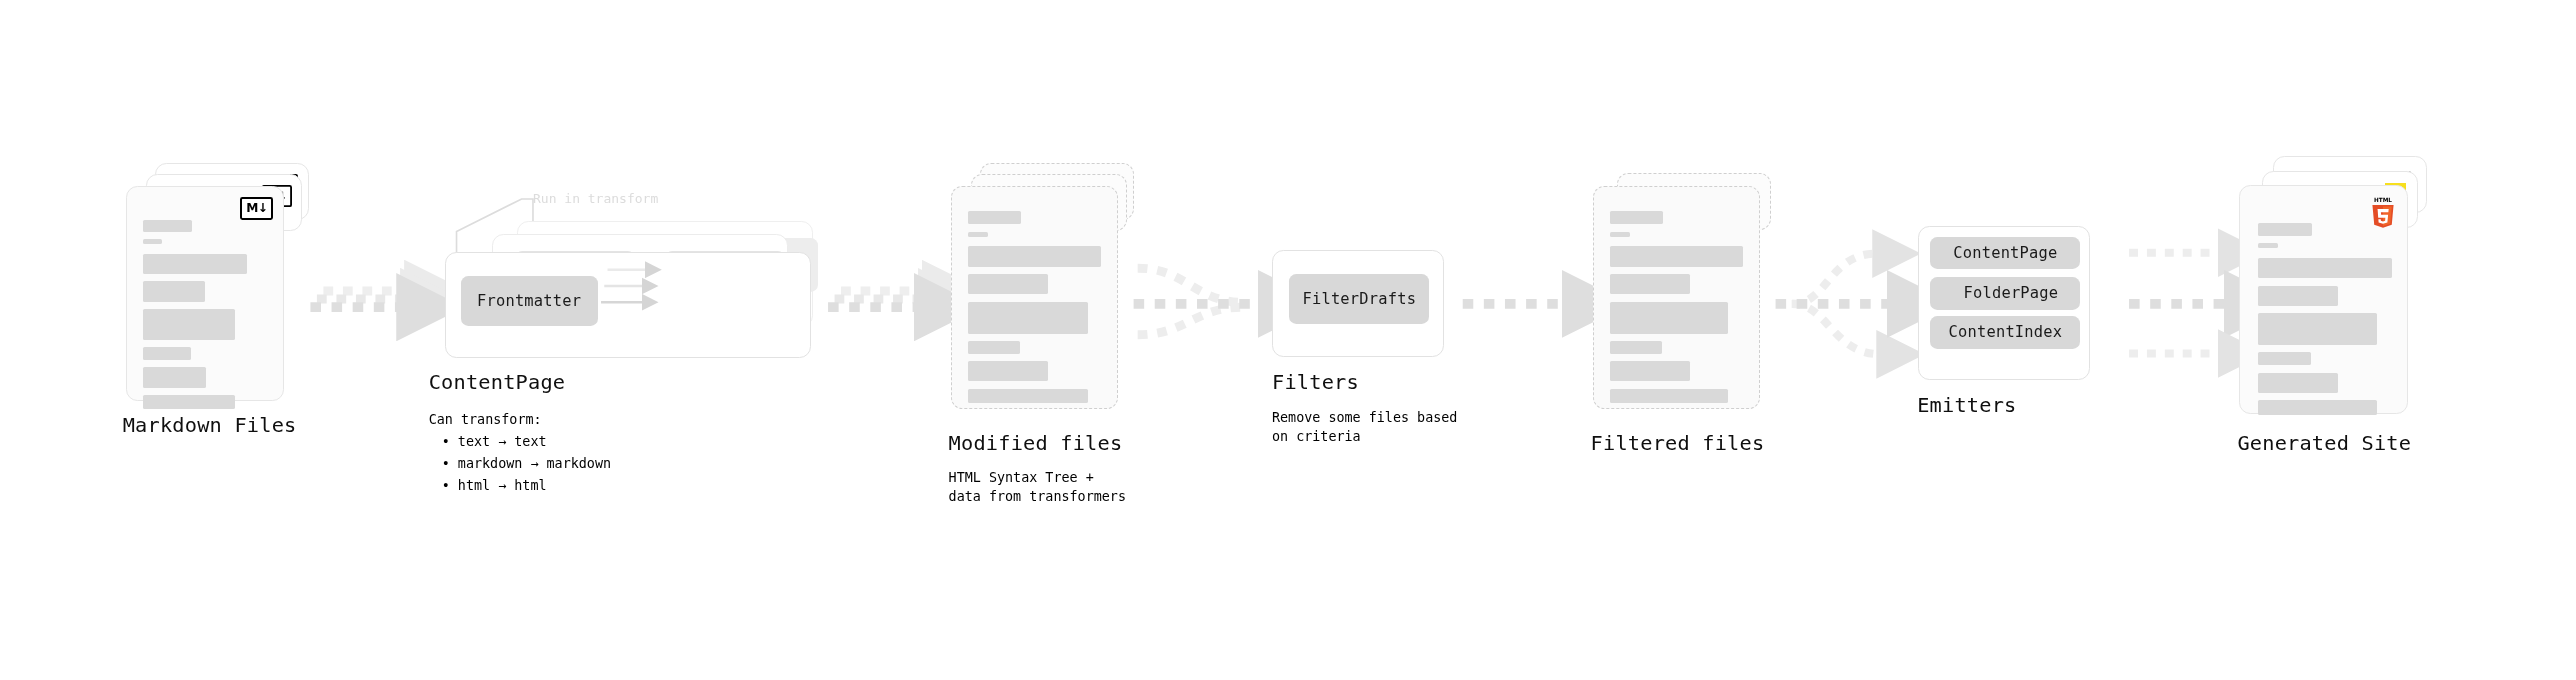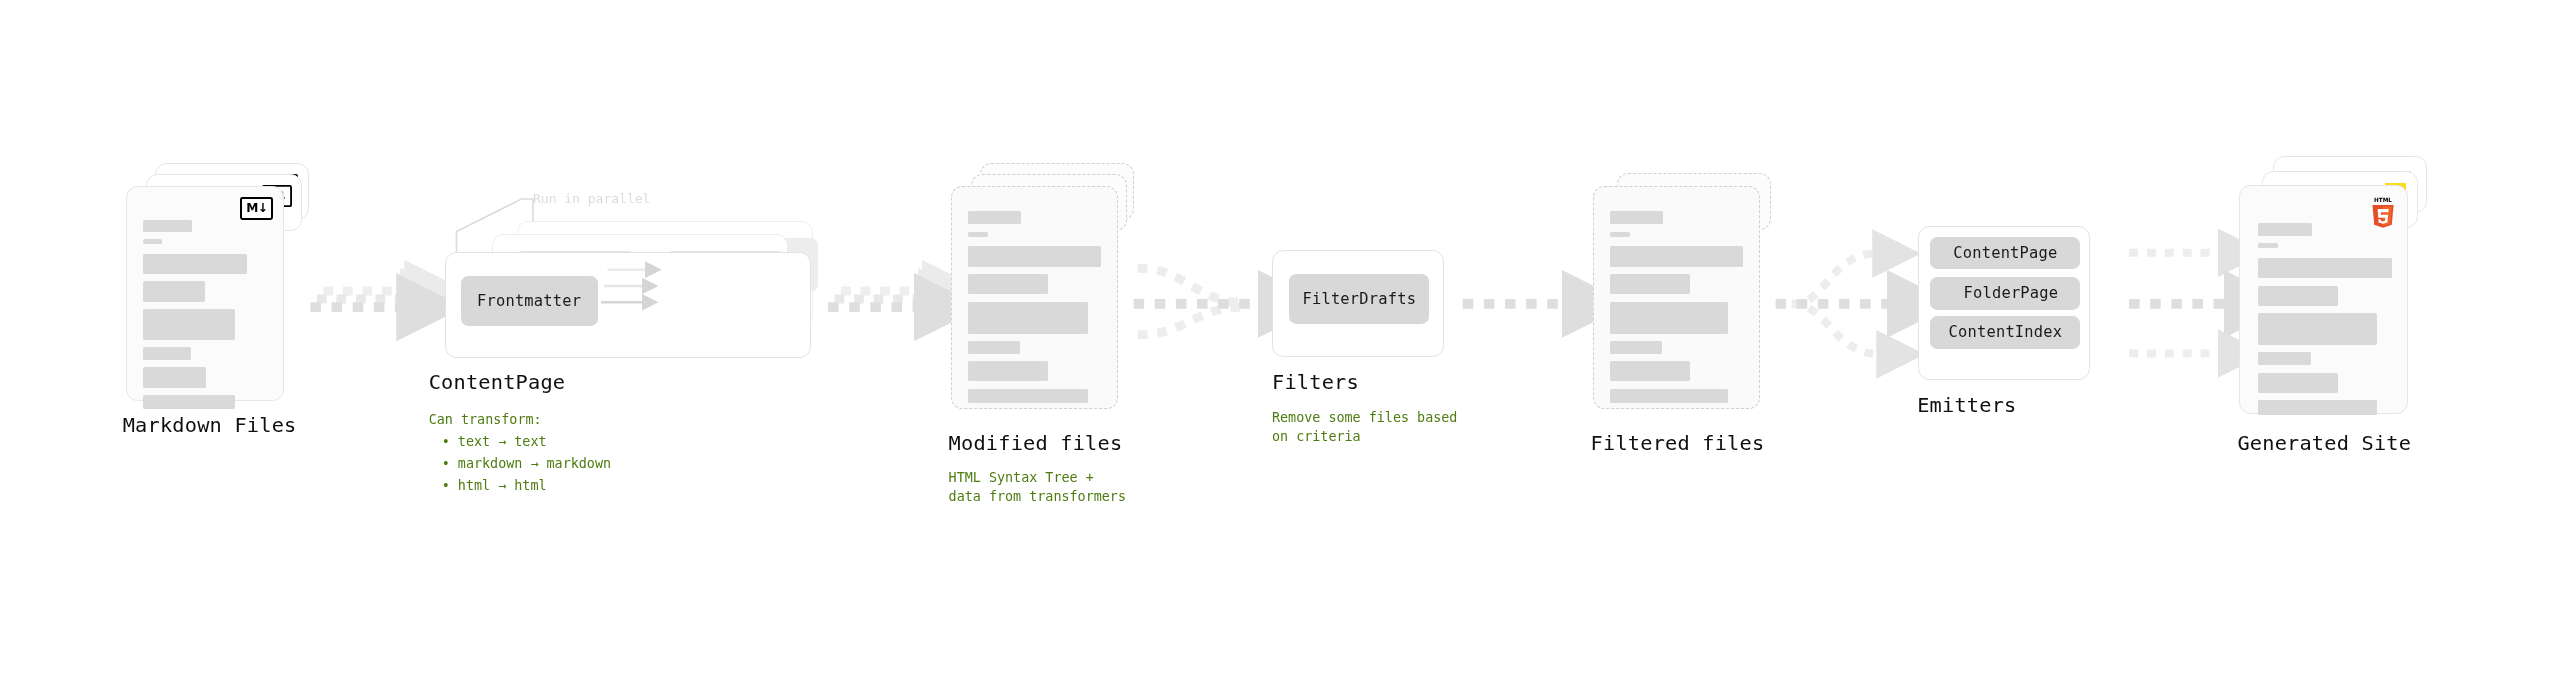--- a/index.html
+++ b/index.html
@@ -130,21 +130,21 @@
     position: absolute;
     font-size: 20.3px;
     color: #0f0f0f;
     white-space: nowrap;
     letter-spacing: 0.2px;
   }
   .subtitle {
     position: absolute;
     font-size: 13.4px;
     line-height: 1.45;
-    color: #4d7c0f;
+    color: #000000;
     white-space: pre;
   }
   .parallel-label {
     position: absolute;
     font-size: 13px;
     color: #dcdcdc;
     white-space: nowrap;
   }
 
   svg { position: absolute; overflow: visible; }
@@ -229,21 +229,21 @@
       </div>
     </div>
     <div class="title" style="left:-3.3px; top:250px;">Markdown Files</div>
   </div>
 
   <div class="node" style="left:445px; top:195px;">
 
     <svg width="244" height="98" style="left:-8.1px; top:-6.5px;" viewBox="0 0 300 120">
       <path d="M24,105 L24,52 L104,12 L118,12 L118,40" fill="none" stroke="#dcdcdc" stroke-width="2"></path>
     </svg>
-    <div class="parallel-label" style="left:88px; top:-4.1px;">Run in parallel</div>
+    <div class="parallel-label" style="left:88px; top:-4.1px;">Run in transform</div>
 
     <div class="pbox" style="left:72px; top:26px; width:296px; height:106px; border-color:#efefef;">
       <div class="chip ghost2" style="left:30px; top:16.3px; width:120px; height:54px;"></div>
       <div class="chip ghost2" style="left:180px; top:16.3px; width:120px; height:54px;"></div>
     </div>
 
     <div class="pbox" style="left:47px; top:39px; width:296px; height:106px; border-color:#ececec;">
       <div class="chip ghost1" style="left:22px; top:16.3px; width:120px; height:54px;"></div>
       <div class="chip ghost1" style="left:172px; top:16.3px; width:120px; height:54px;"></div>
     </div>

